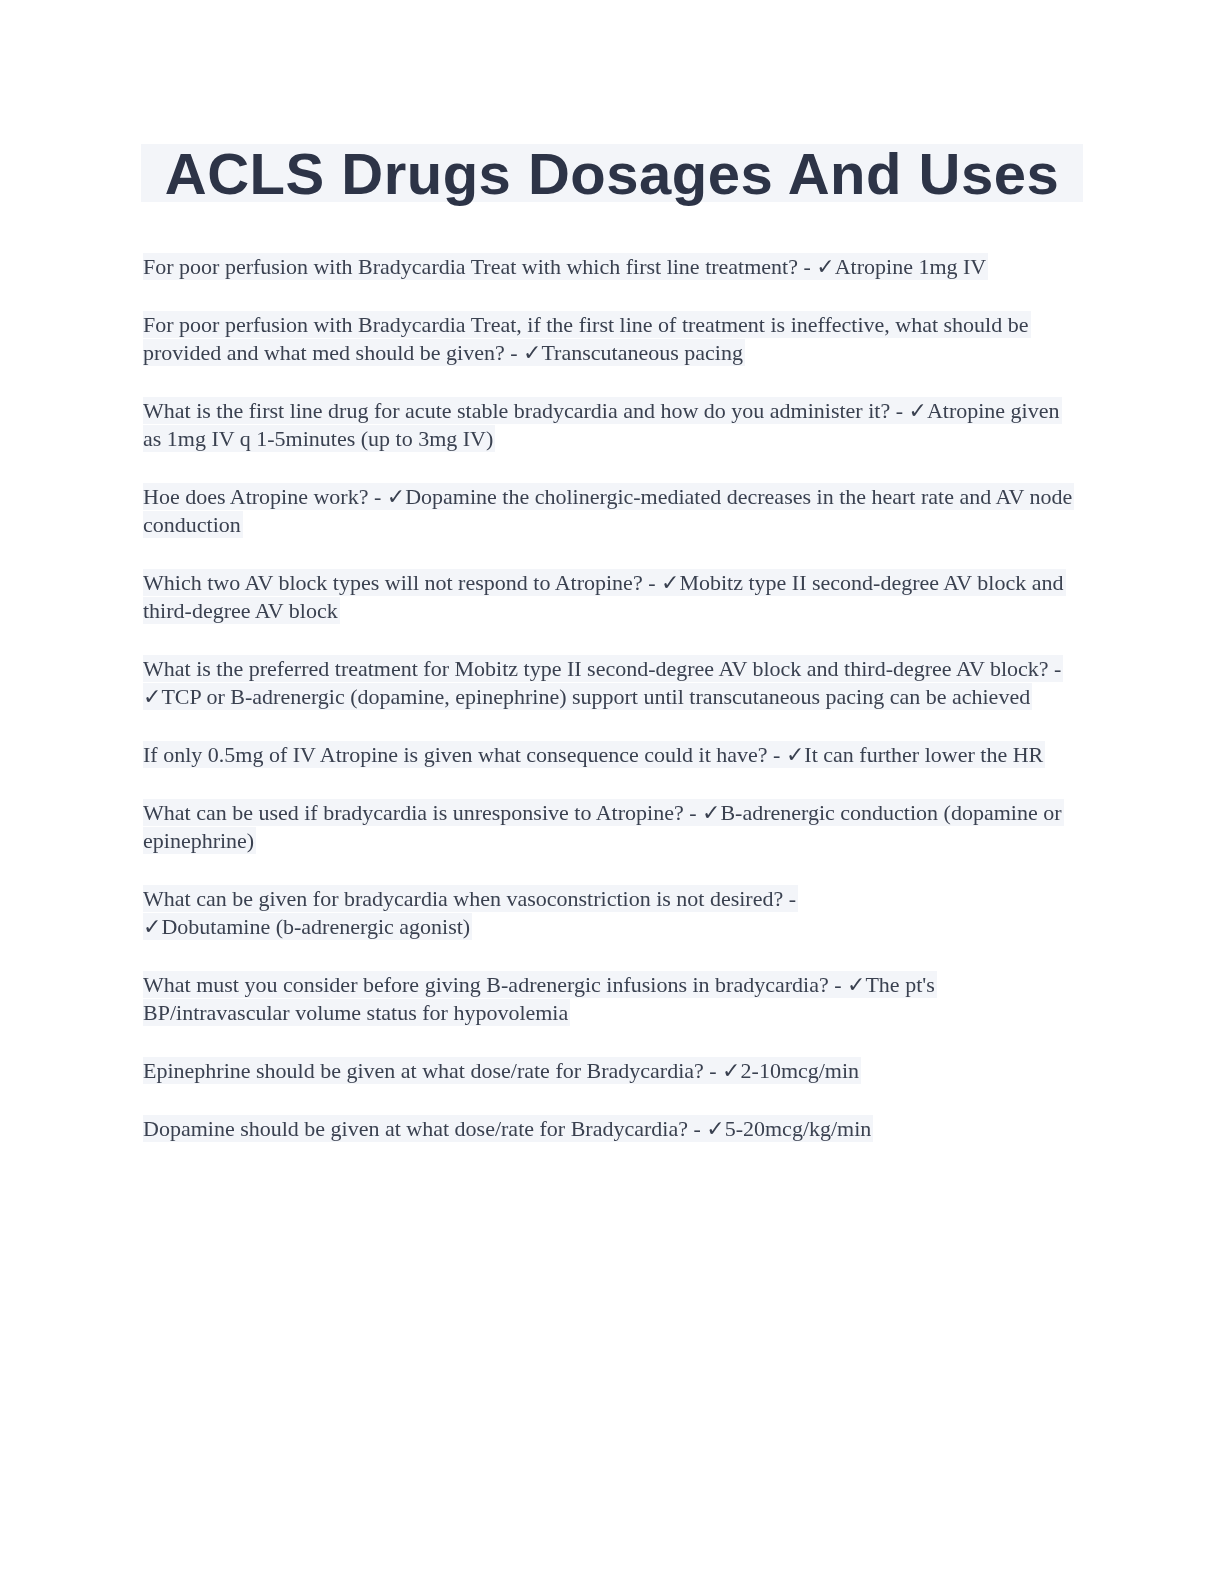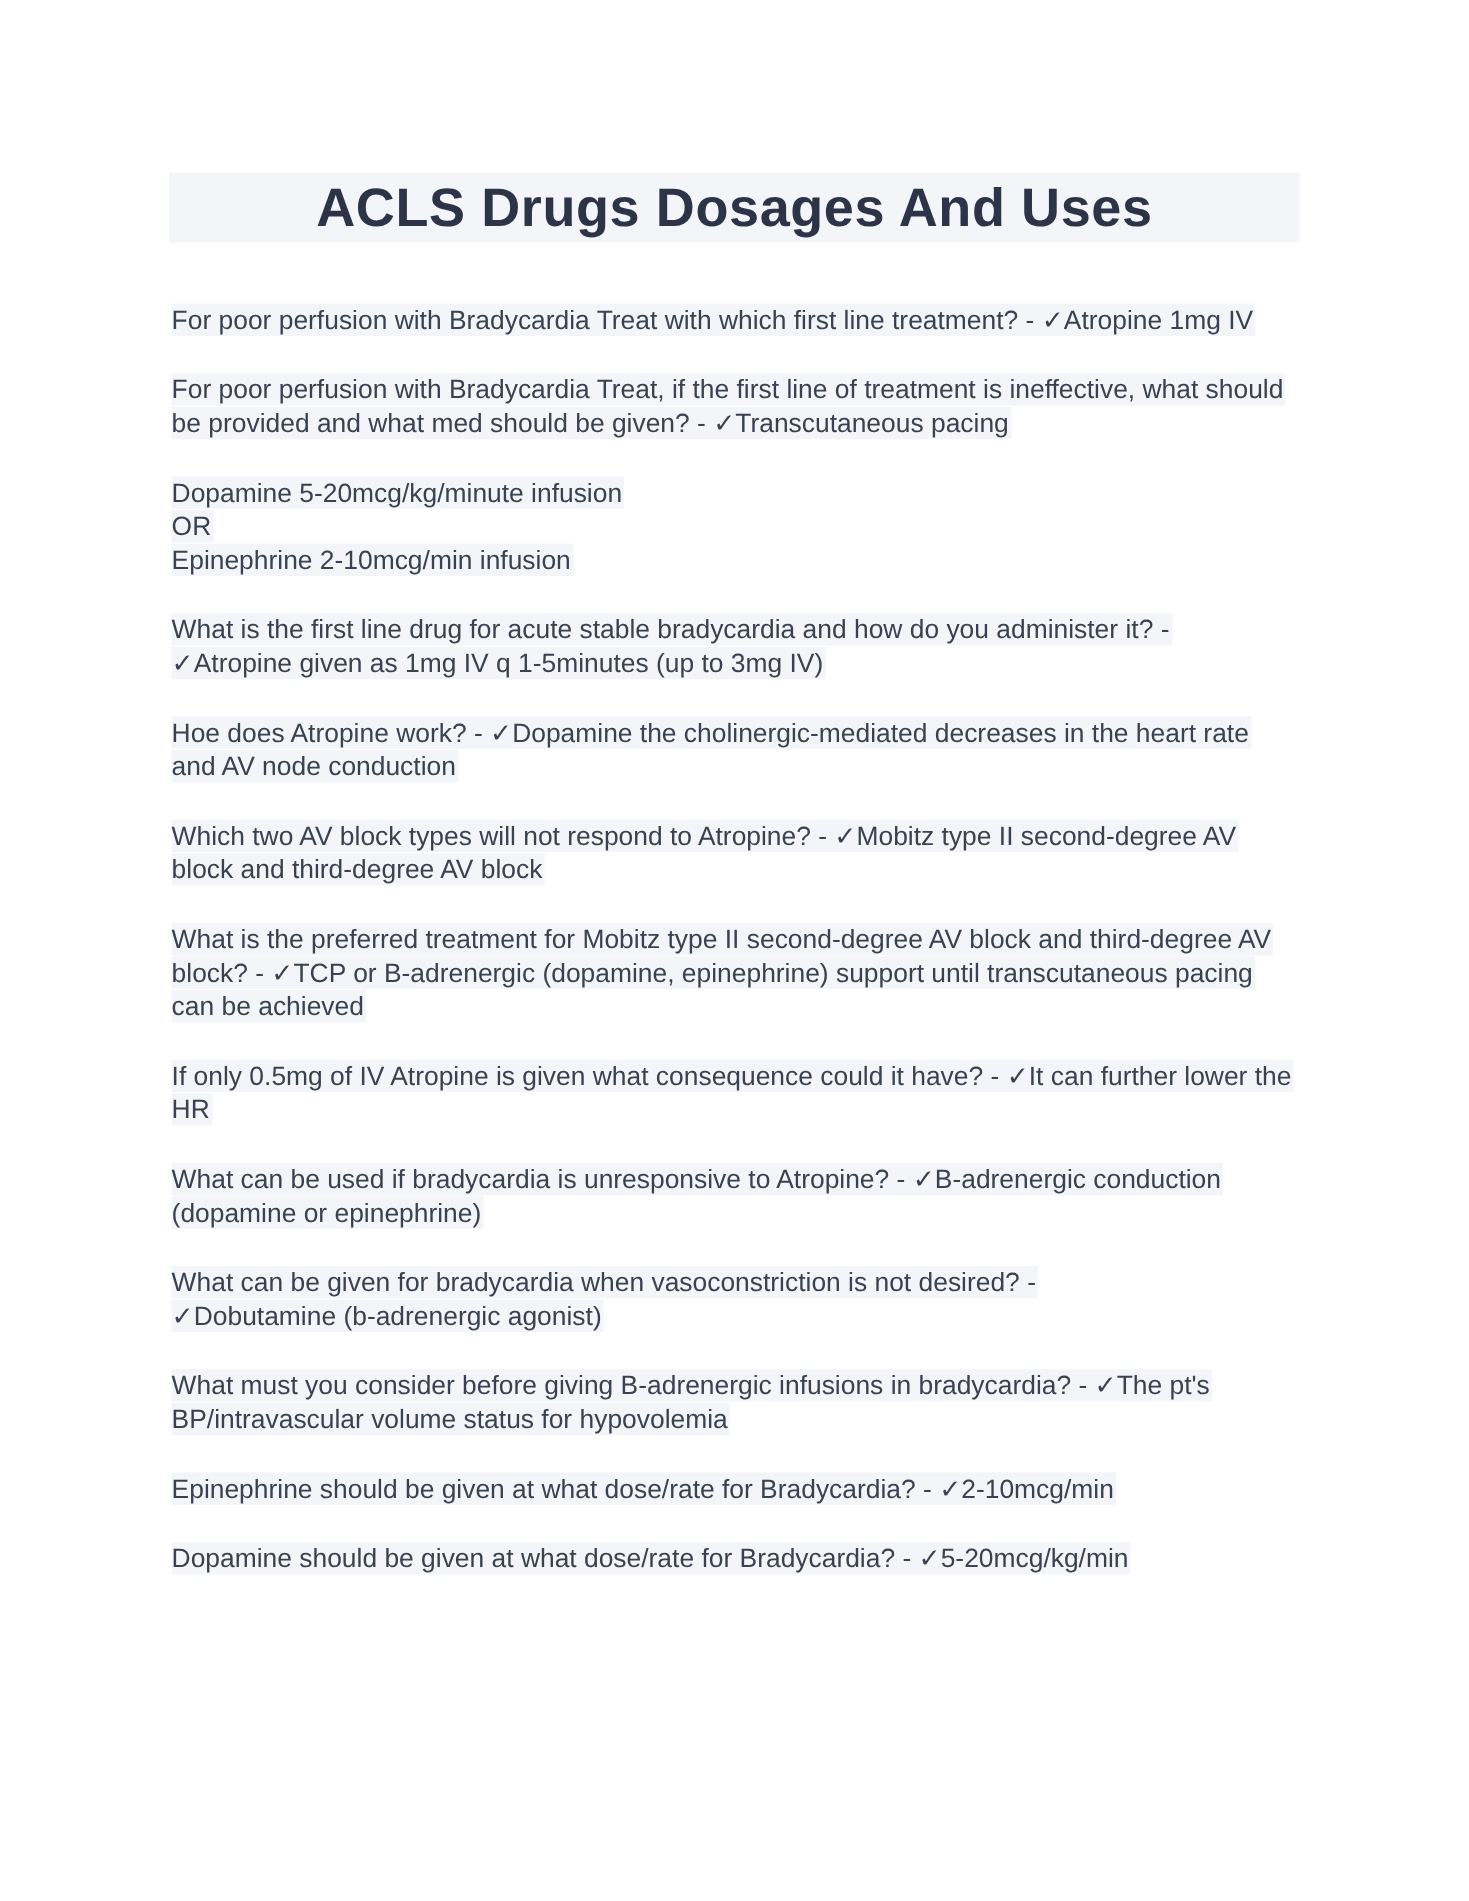--- a/index.html
+++ b/index.html
@@ -23,32 +23,33 @@
   .title-strip {
     margin: 144px 141px 0 141px;
     width: 942px;
     height: 58px;
     background: var(--hl);
     display: flex;
     align-items: center;
     justify-content: center;
   }
   .title-strip h1 {
-    font-size: 45px;
+    font-size: 58px;
     font-weight: bold;
     color: var(--title-color);
     letter-spacing: 0.5px;
     white-space: nowrap;
   }
   .qa-list {
     margin: 51px 146px 0 143px;
     width: 935px;
   }
   .qa-block {
     margin-bottom: 30px;
+    font-family: Liberation Serif, serif;
   }
   .qa-block:last-child { margin-bottom: 14px; }
   .qa-line {
     font-size: 22px;
     line-height: 28px;
     color: var(--text-color);
   }
   .qa-line .hl {
     background: var(--hl);
     padding: 1px 2px 1px 0;
@@ -62,25 +63,20 @@
 <div class="page">
   <div class="title-strip">
     <h1>ACLS Drugs Dosages And Uses</h1>
   </div>
   <div class="qa-list">
       <div class="qa-block">
         <div class="qa-line"><span class="hl">For poor perfusion with Bradycardia Treat with which first line treatment? - ✓Atropine 1mg IV</span></div>
       </div>
       <div class="qa-block">
         <div class="qa-line"><span class="hl">For poor perfusion with Bradycardia Treat, if the first line of treatment is ineffective, what should be provided and what med should be given? - ✓Transcutaneous pacing</span></div>
-      </div>
-      <div class="qa-block">
-        <div class="qa-line"><span class="hl">Dopamine 5-20mcg/kg/minute infusion</span></div>
-        <div class="qa-line"><span class="hl">OR</span></div>
-        <div class="qa-line"><span class="hl">Epinephrine 2-10mcg/min infusion</span></div>
       </div>
       <div class="qa-block">
         <div class="qa-line"><span class="hl">What is the first line drug for acute stable bradycardia and how do you administer it? - ✓Atropine given as 1mg IV q 1-5minutes (up to 3mg IV)</span></div>
       </div>
       <div class="qa-block">
         <div class="qa-line"><span class="hl">Hoe does Atropine work? - ✓Dopamine the cholinergic-mediated decreases in the heart rate and AV node conduction</span></div>
       </div>
       <div class="qa-block">
         <div class="qa-line"><span class="hl">Which two AV block types will not respond to Atropine? - ✓Mobitz type II second-degree AV block and third-degree AV block</span></div>
       </div>

